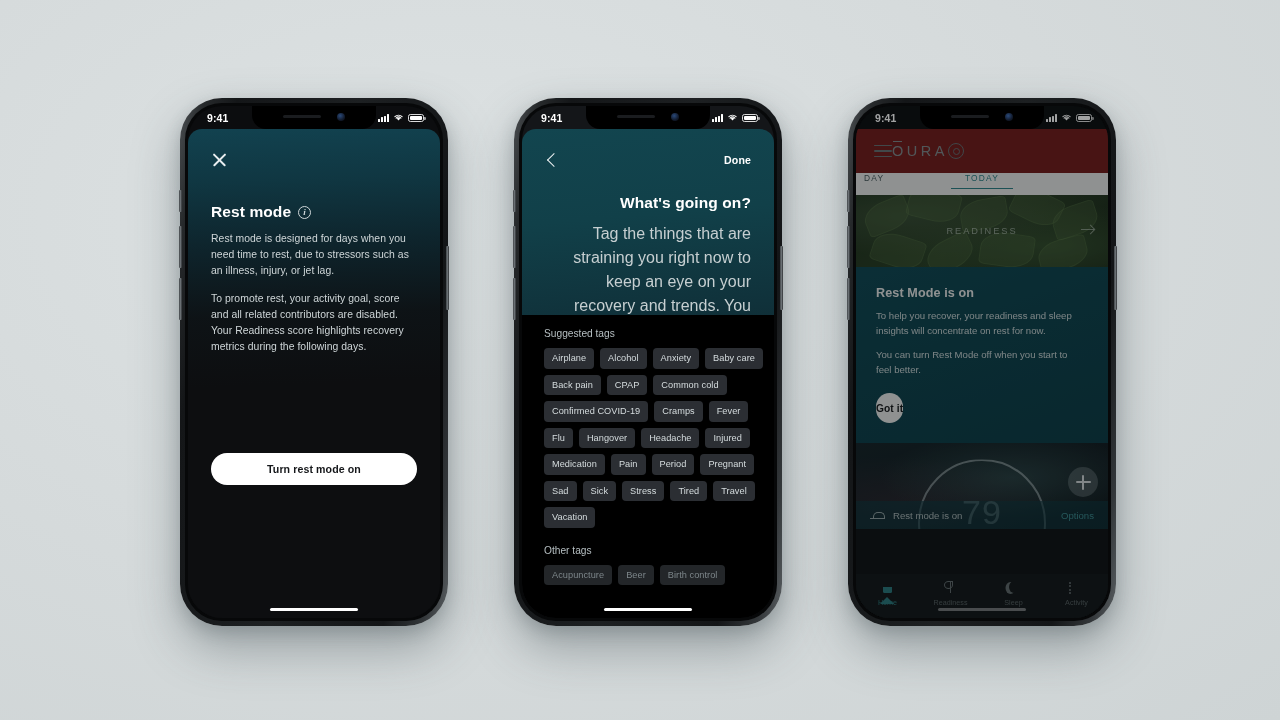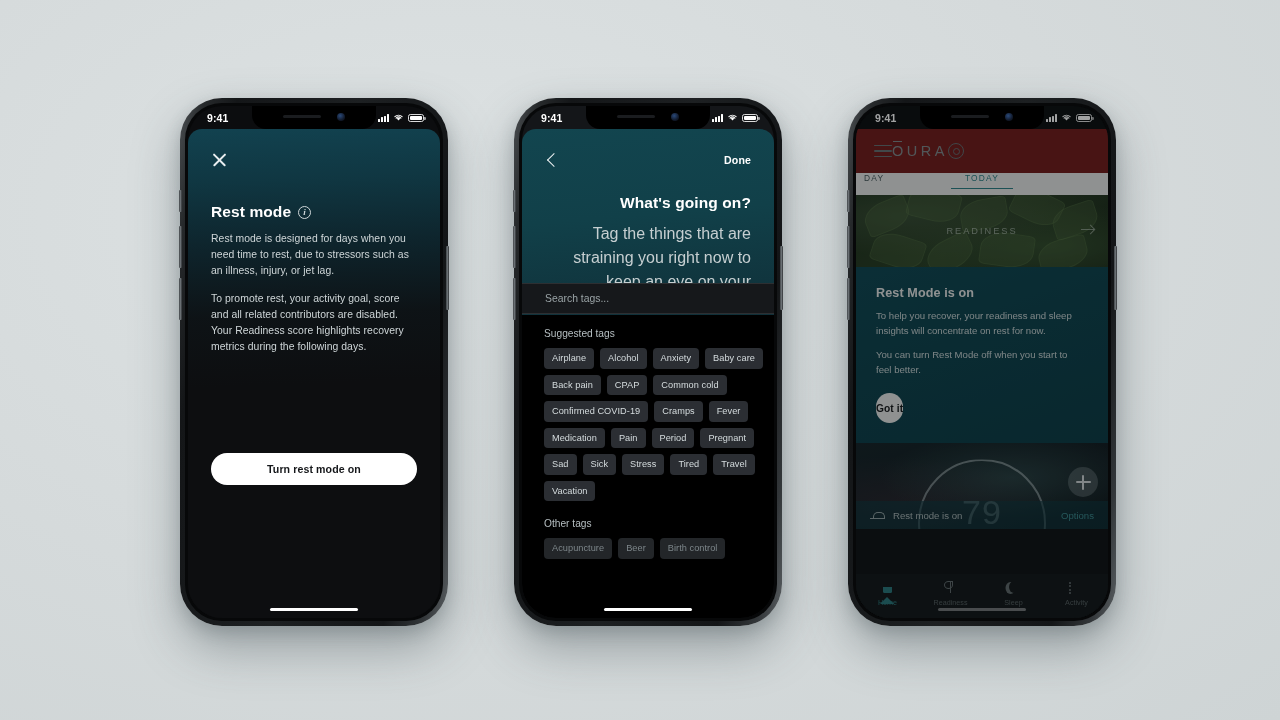--- a/index.html
+++ b/index.html
@@ -348,42 +348,45 @@
 
     <div class="s2-head">
       <div class="s2-navrow">
         <div class="icon-back"></div>
         <div class="done-btn">Done</div>
       </div>
       <div class="s2-title">What's going on?</div>
       <div class="s2-sub">Tag the things that are straining you right now to keep an eye on your recovery and trends. You can update the tags whenever needed.</div>
     </div>
 
-    <div class="search-row">
-      <span>Search tags...</span>
-    </div>
 
     <div class="tag-area">
       <div class="sec-label">Suggested tags</div>
       <div class="tag-rows" id="suggested-rows">
             <div class="tag-row">
               <span class="tag">Airplane</span>
               <span class="tag">Alcohol</span>
               <span class="tag">Anxiety</span>
               <span class="tag">Baby care</span>
             </div>
             <div class="tag-row">
               <span class="tag">Back pain</span>
               <span class="tag">CPAP</span>
               <span class="tag">Common cold</span>
             </div>
             <div class="tag-row">
               <span class="tag">Confirmed COVID-19</span>
               <span class="tag">Cramps</span>
               <span class="tag">Fever</span>
+            </div>
+            <div class="tag-row">
+              <span class="tag">Flu</span>
+              <span class="tag">Hangover</span>
+              <span class="tag">Headache</span>
+              <span class="tag">Injured</span>
             </div>
             <div class="tag-row">
               <span class="tag">Medication</span>
               <span class="tag">Pain</span>
               <span class="tag">Period</span>
               <span class="tag">Pregnant</span>
             </div>
             <div class="tag-row">
               <span class="tag">Sad</span>
               <span class="tag">Sick</span>

